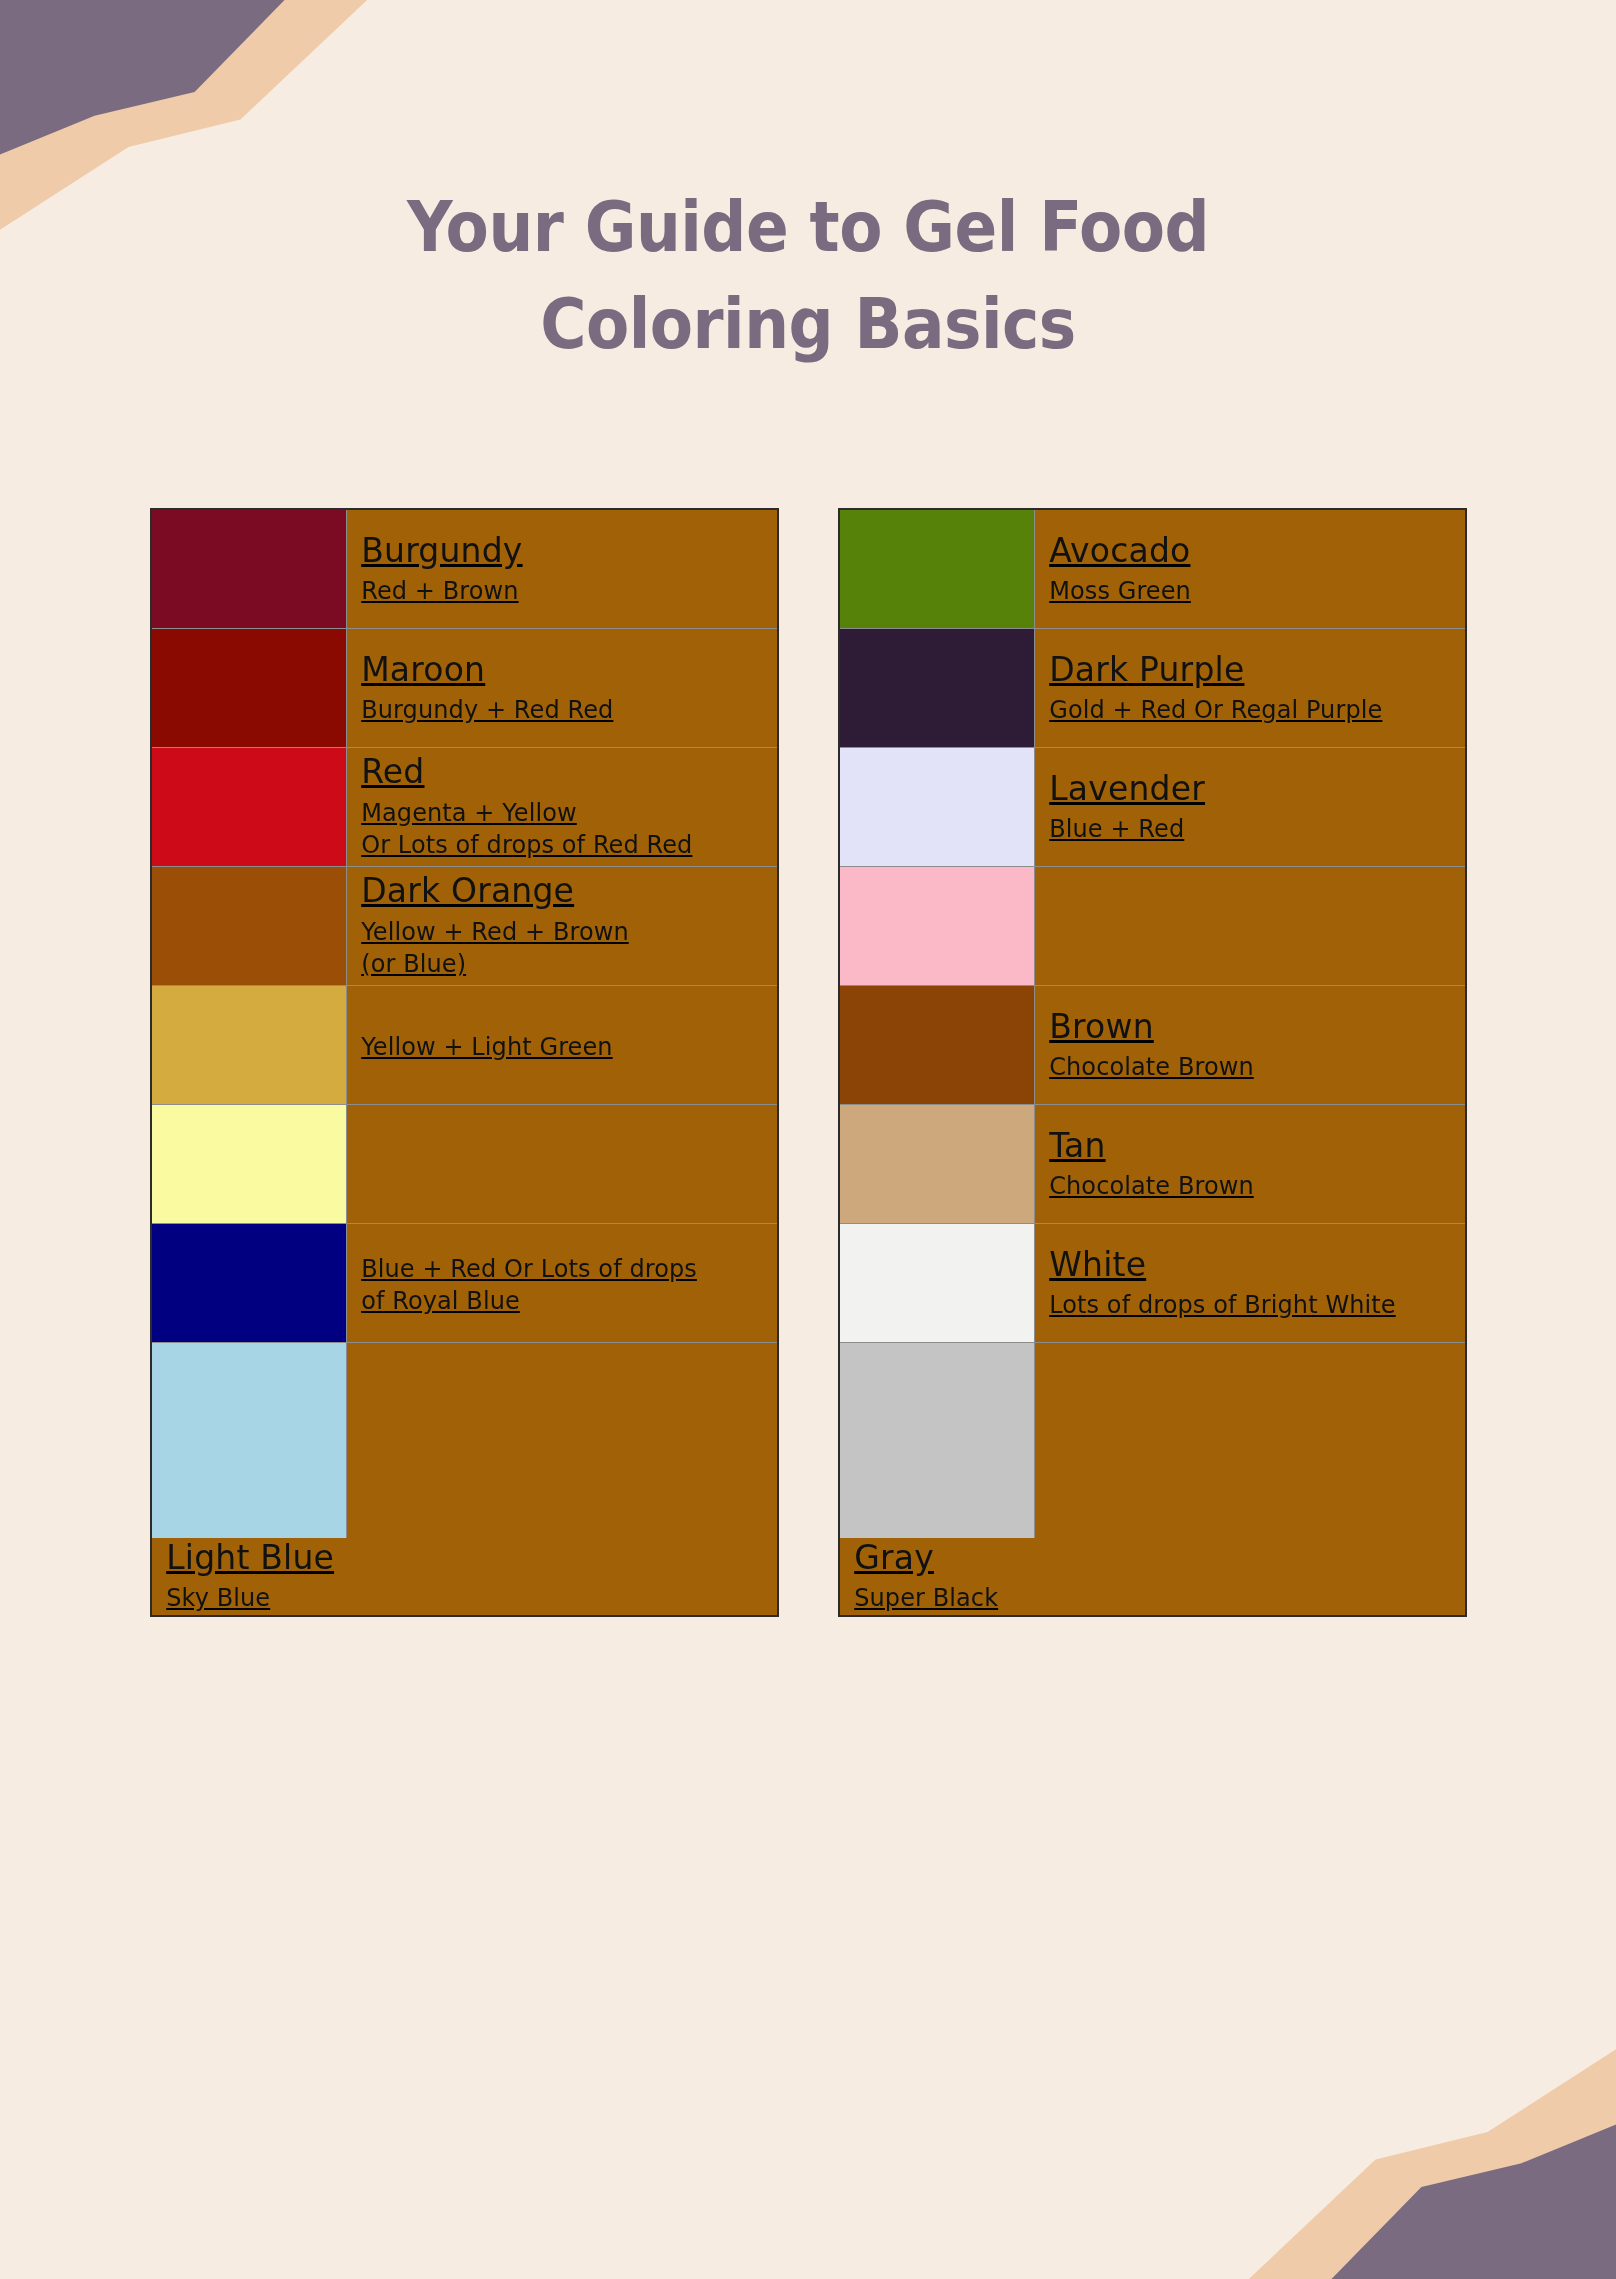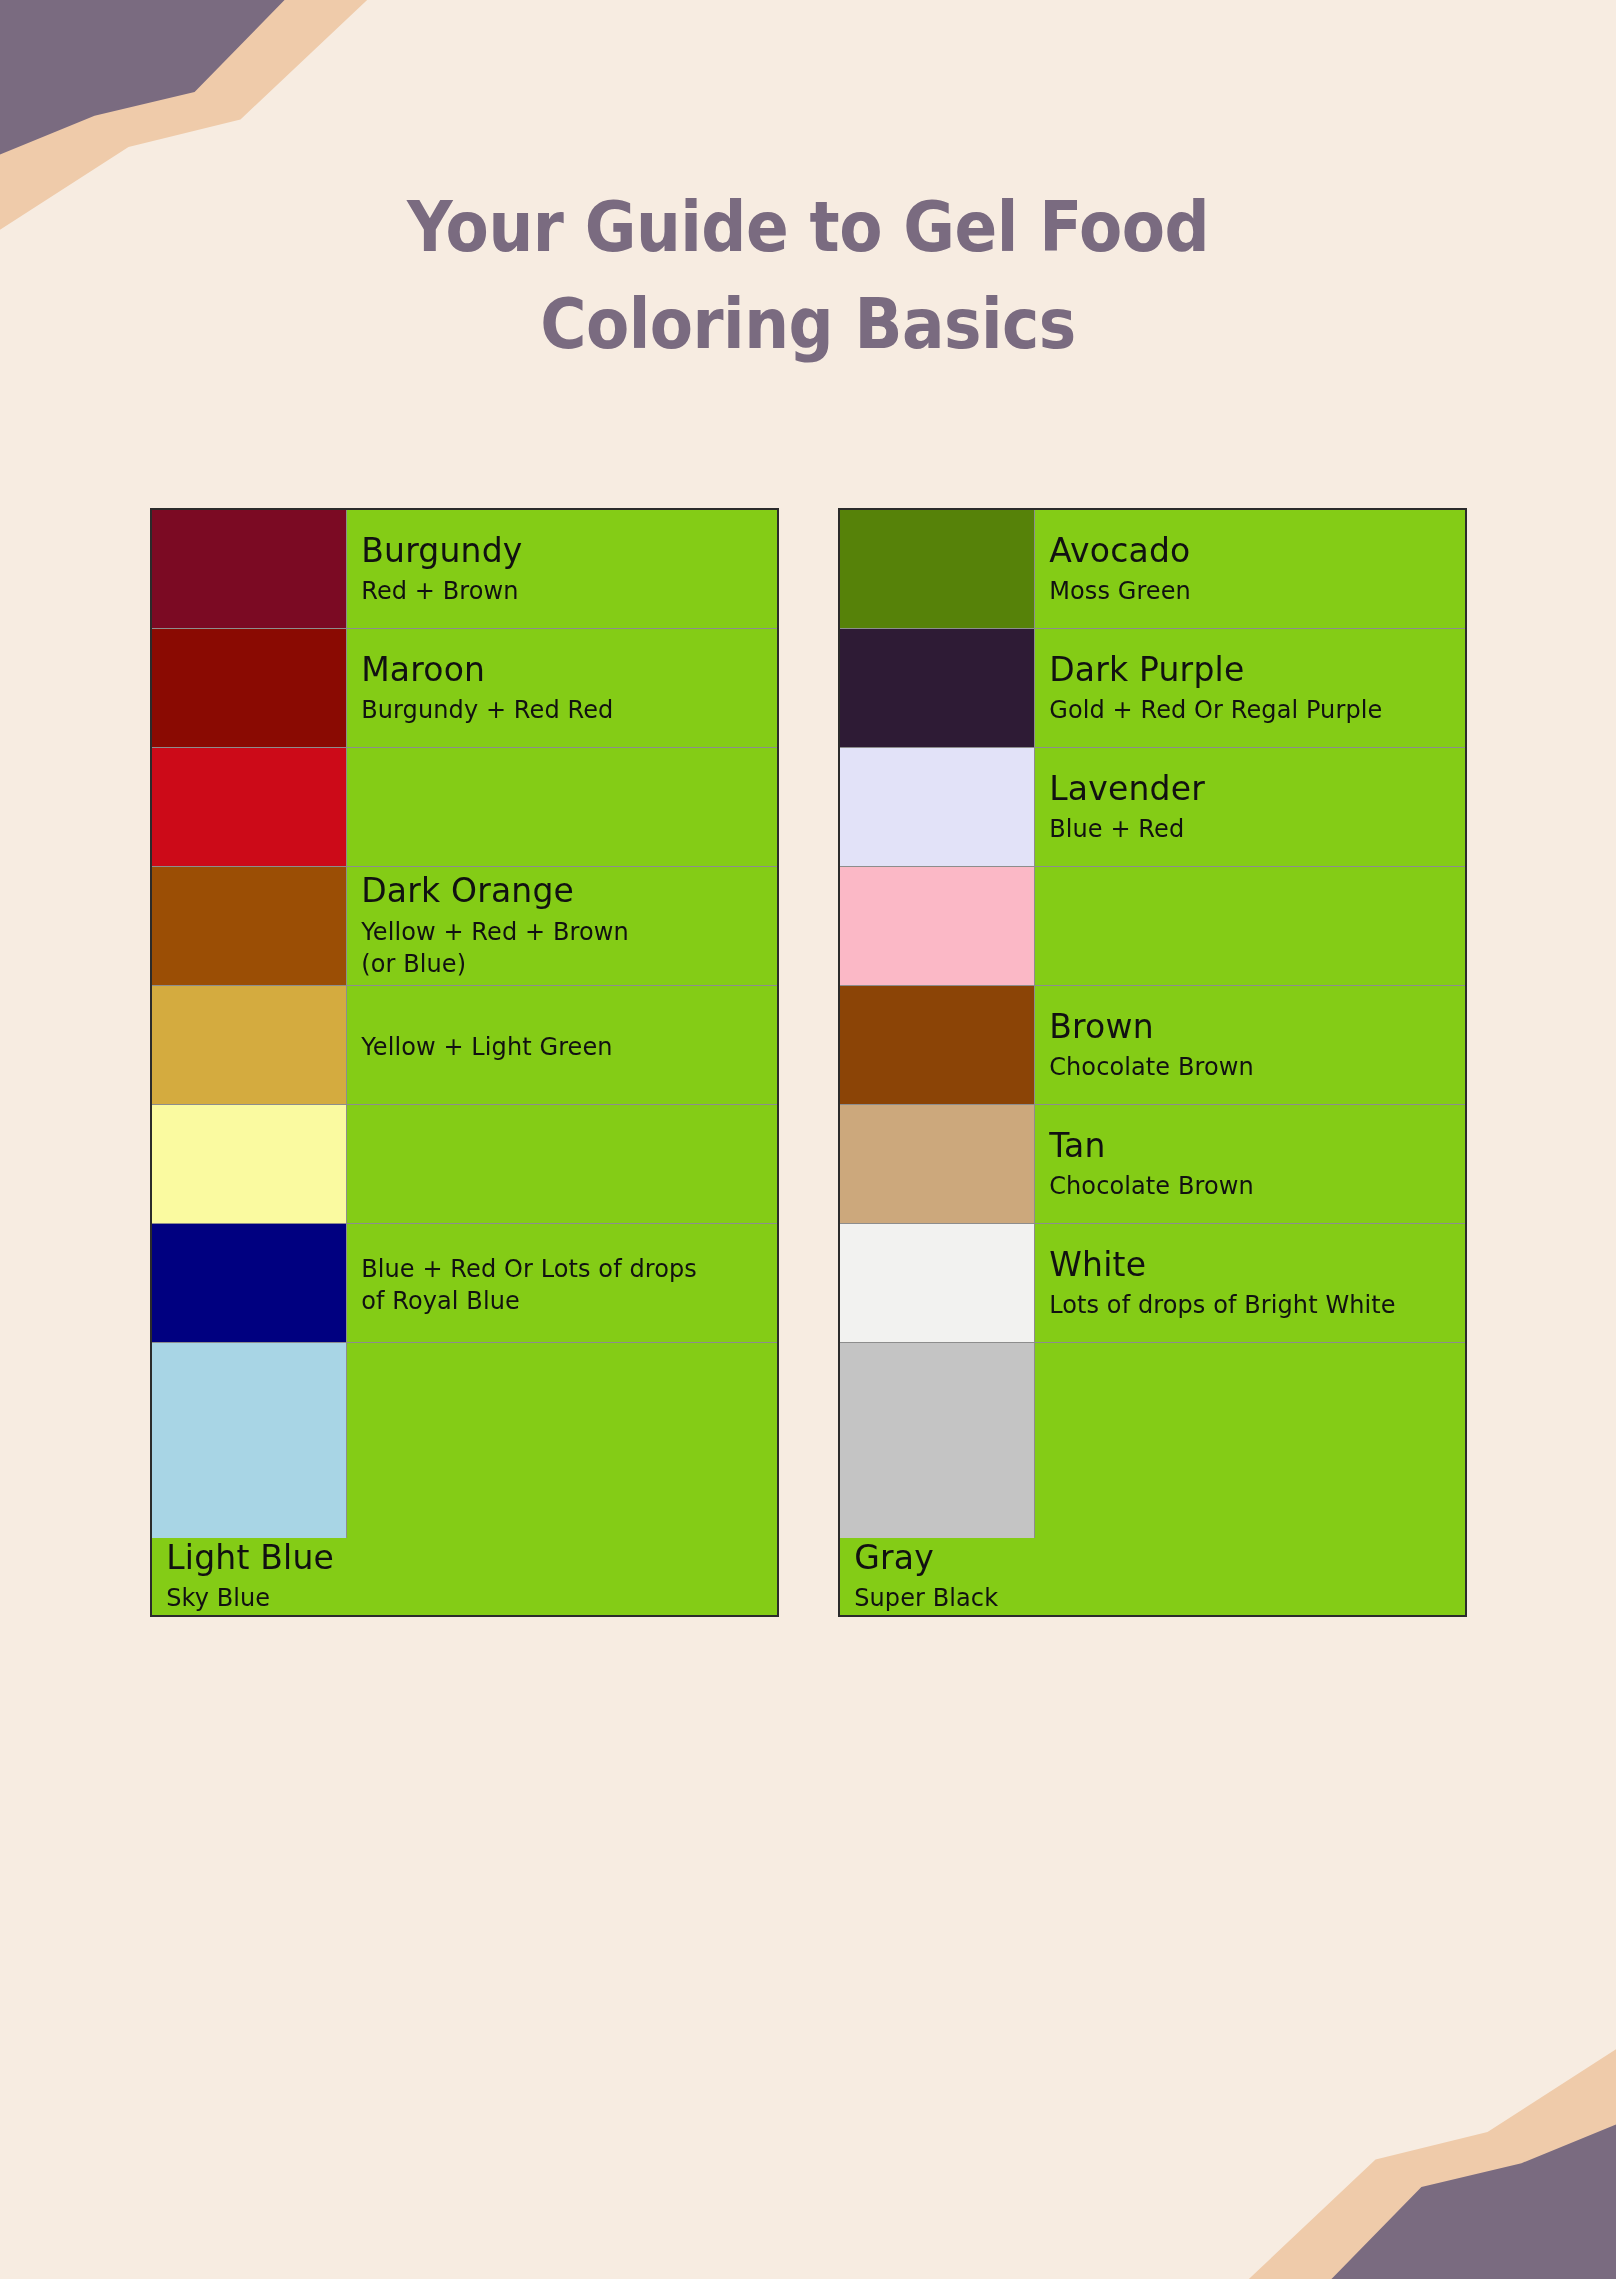--- a/index.html
+++ b/index.html
@@ -51,21 +51,22 @@
     justify-content: center;
     gap: 59px;
     z-index: 2;
   }
 
   .color-table {
     width: 629px;
     border: 2.8px solid #2b2b2b;
     display: flex;
     flex-direction: column;
-    background: #84cc16;
+    background: #a16207;
+    text-decoration: underline;
   }
 
   .color-row {
     display: flex;
     align-items: stretch;
     border-bottom: 1.8px solid #8d8d8d;
     min-height: 119px;
   }
   .color-row:last-child { border-bottom: none; flex-direction: column; }
 
@@ -133,20 +134,25 @@
       </div>
       <div class="color-row">
         <div class="swatch" style="background: rgb(138, 10, 2);"></div>
         <div class="row-text">
           <div class="color-name">Maroon</div>
           <div class="color-recipe">Burgundy + Red Red</div>
         </div>
       </div>
       <div class="color-row">
         <div class="swatch" style="background: rgb(204, 10, 24);"></div>
+        <div class="row-text">
+          <div class="color-name">Red</div>
+          <div class="color-recipe">Magenta + Yellow
+Or Lots of drops of Red Red</div>
+        </div>
       </div>
       <div class="color-row">
         <div class="swatch" style="background: rgb(155, 78, 5);"></div>
         <div class="row-text">
           <div class="color-name">Dark Orange</div>
           <div class="color-recipe">Yellow + Red + Brown
 (or Blue)</div>
         </div>
       </div>
       <div class="color-row">

